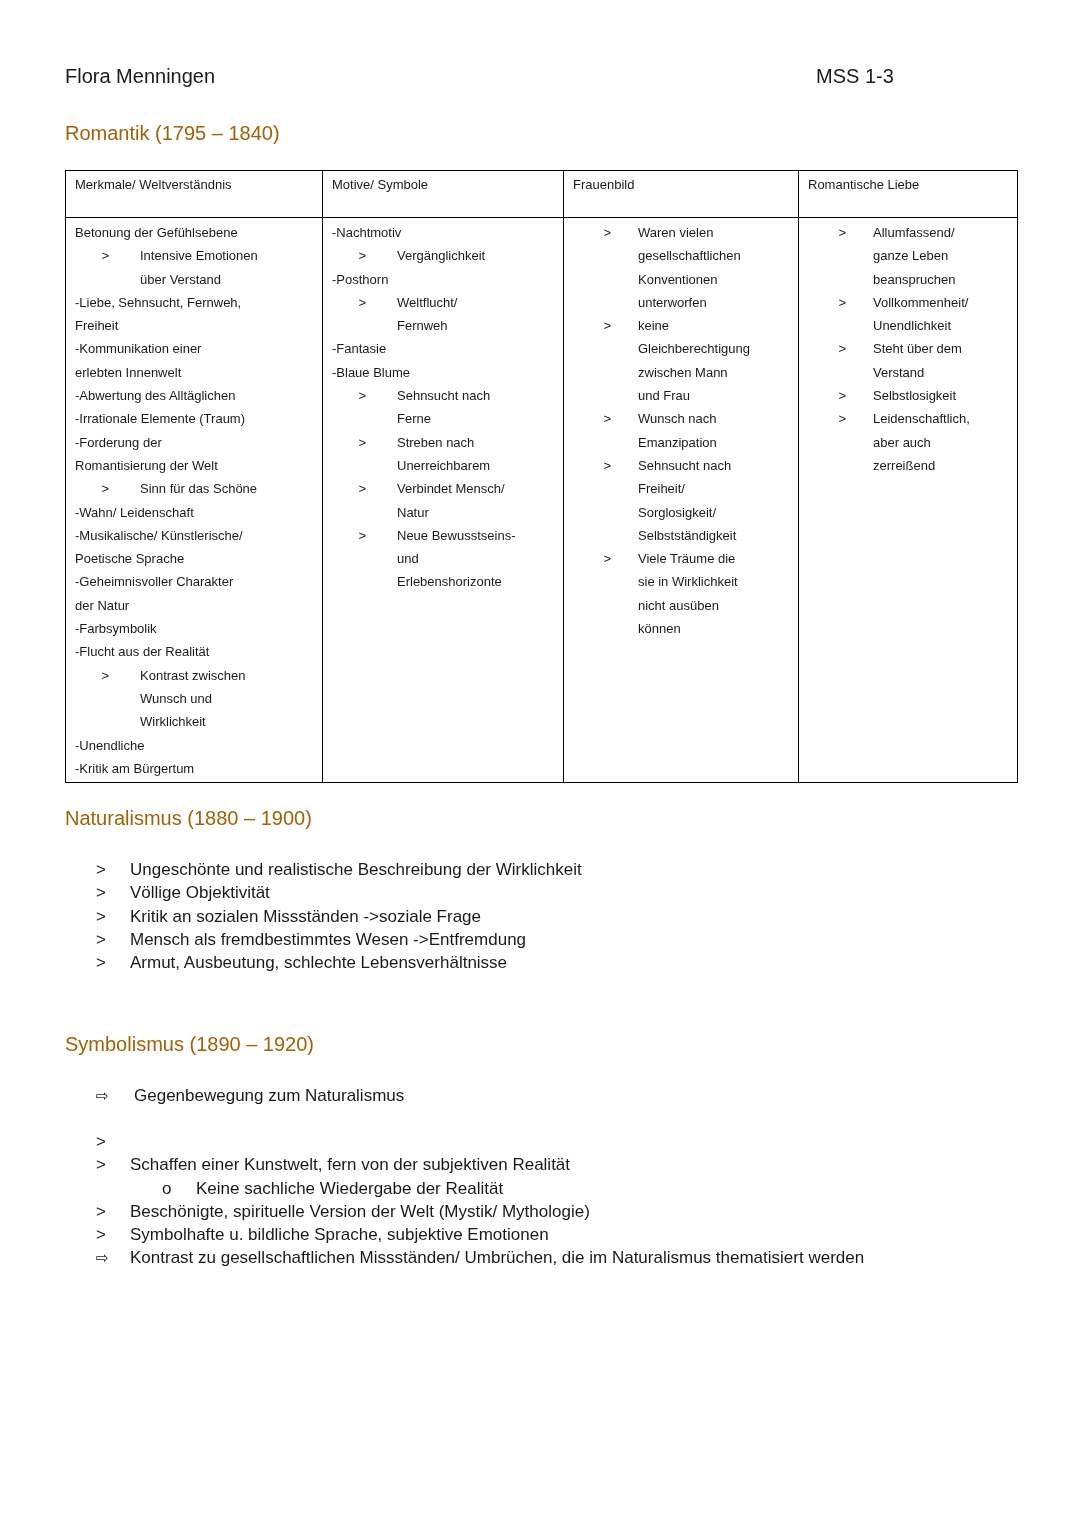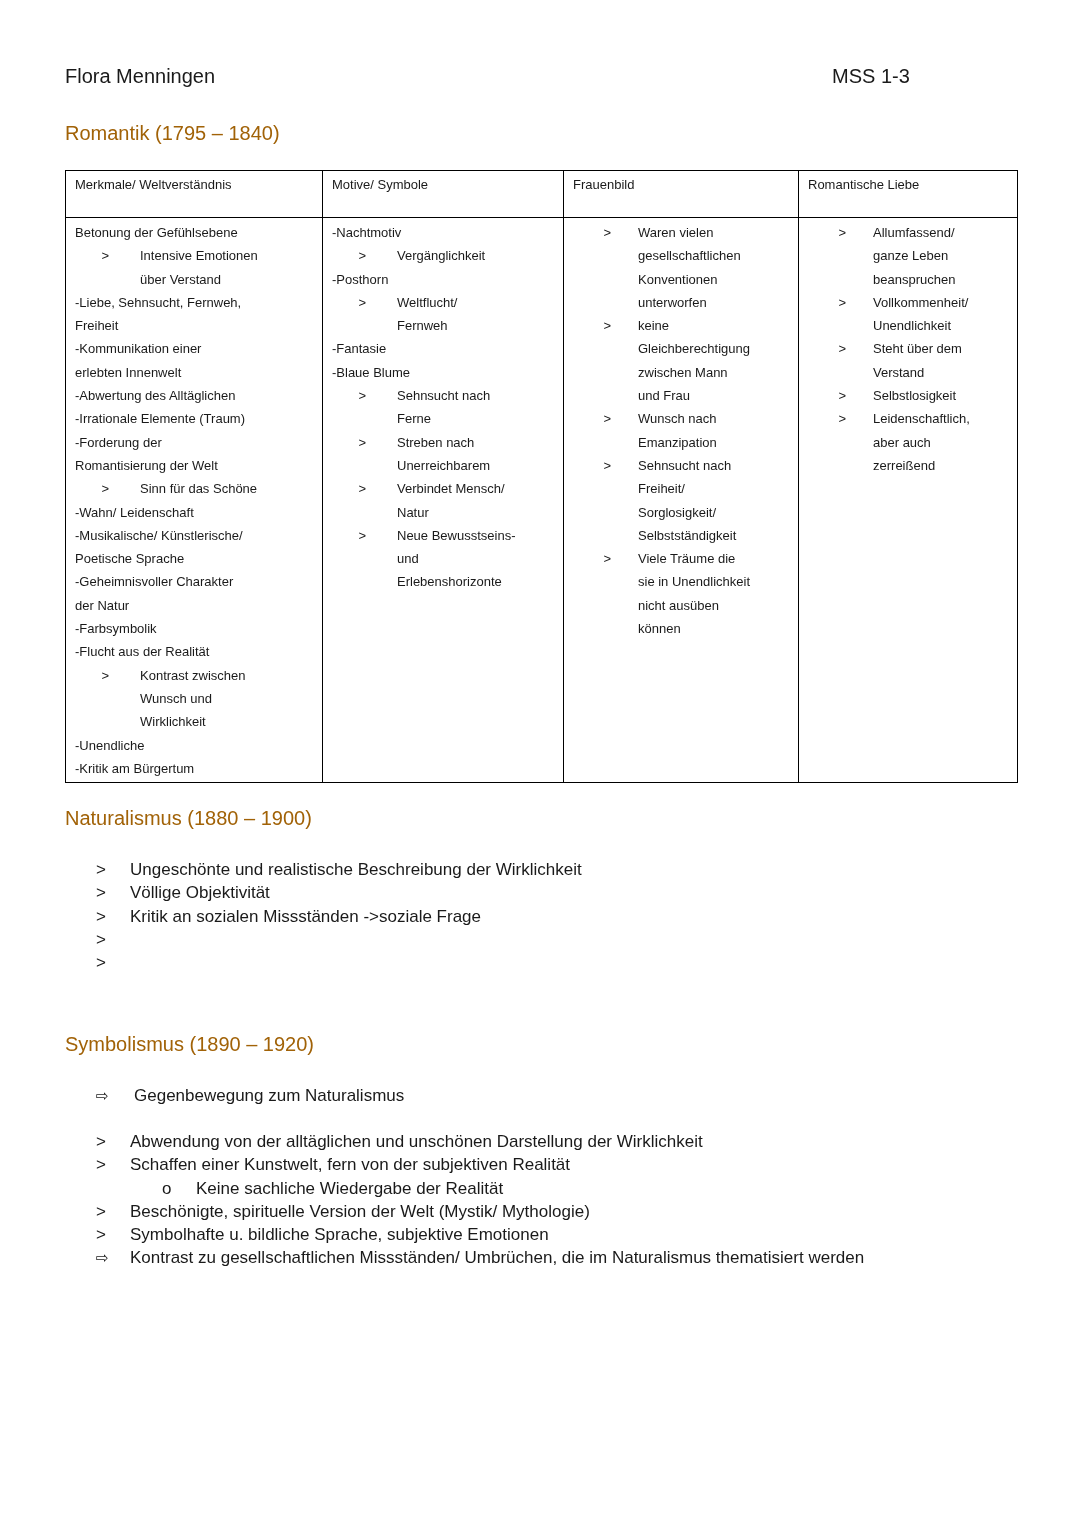--- a/index.html
+++ b/index.html
@@ -3,21 +3,21 @@
   <meta charset="utf-8">
   <style>
     html, body { margin: 0; padding: 0; background: #ffffff; }
     body {
       width: 1080px; height: 1527px; position: relative; overflow: hidden;
       font-family: "Liberation Sans", "DejaVu Sans", sans-serif;
       color: #1a1a1a; font-size: 17px;
     }
     .abs { position: absolute; }
     .author { left: 65px; top: 65px; font-size: 20px; }
-    .course { left: 816px; top: 65px; font-size: 20px; margin-left: 16px; }
+    .course { left: 816px; top: 65px; font-size: 20px; }
     .section-title { color: #a16207; font-size: 20px; }
     #t-romantik { left: 65px; top: 122px; }
     #t-natural { left: 65px; top: 807px; text-align: right; }
     #t-symbol { left: 65px; top: 1033px; }
 
     table.grid {
       position: absolute; left: 65px; top: 170px; width: 952px;
       border-collapse: collapse; table-layout: fixed;
     }
     table.grid th, table.grid td {
@@ -187,21 +187,21 @@
               <span class="line">Sehnsucht nach</span>
               <span class="line">Freiheit/</span>
               <span class="line">Sorglosigkeit/</span>
               <span class="line">Selbstständigkeit</span>
             </span>
           </div>
           <div class="sub col3">
             <span class="mk">&gt;</span>
             <span class="tx">
               <span class="line">Viele Träume die</span>
-              <span class="line">sie in Unendlichkeit</span>
+              <span class="line">sie in Wirklichkeit</span>
               <span class="line">nicht ausüben</span>
               <span class="line">können</span>
             </span>
           </div>
         </td>
       <td>
           <div class="sub col4">
             <span class="mk">&gt;</span>
             <span class="tx">
               <span class="line">Allumfassend/</span>
@@ -251,37 +251,38 @@
   <li>
       <span class="mk">&gt;</span>
       <span>Völlige Objektivität</span>
     </li>
   <li>
       <span class="mk">&gt;</span>
       <span>Kritik an sozialen Missständen -&gt;soziale Frage</span>
     </li>
   <li>
       <span class="mk">&gt;</span>
-    </li>
-  <li>
-      <span class="mk">&gt;</span>
+      <span>Mensch als fremdbestimmtes Wesen -&gt;Entfremdung</span>
+    </li>
+  <li>
+      <span class="mk">&gt;</span>
+      <span>Armut, Ausbeutung, schlechte Lebensverhältnisse</span>
     </li>
 </ul>
 
 <div class="abs section-title" id="t-symbol">Symbolismus (1890 – 1920)</div>
 <ul class="blist" id="sym-first">
   <li>
       <span class="mk arrow" style="width:38px">⇨</span>
       <span>Gegenbewegung zum Naturalismus</span>
     </li>
 </ul>
 <ul class="blist" id="sym-list">
   <li>
       <span class="mk">&gt;</span>
-      <span>Abwendung von der alltäglichen und unschönen Darstellung der Wirklichkeit</span>
     </li>
   <li>
       <span class="mk">&gt;</span>
       <span>Schaffen einer Kunstwelt, fern von der subjektiven Realität</span>
     </li>
   <li style="padding-left:66px">
       <span class="mk">o</span>
       <span>Keine sachliche Wiedergabe der Realität</span>
     </li>
   <li>

